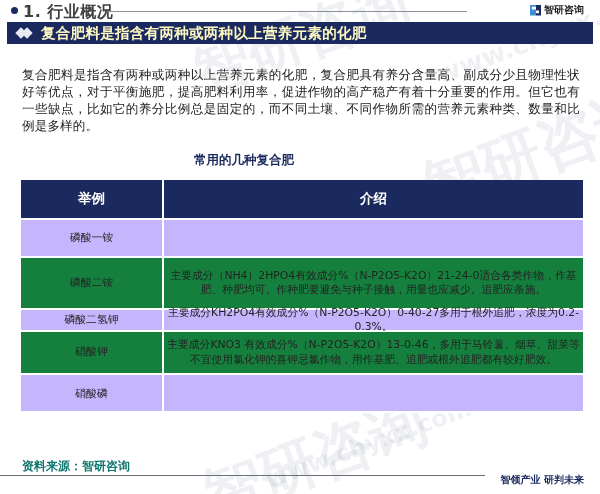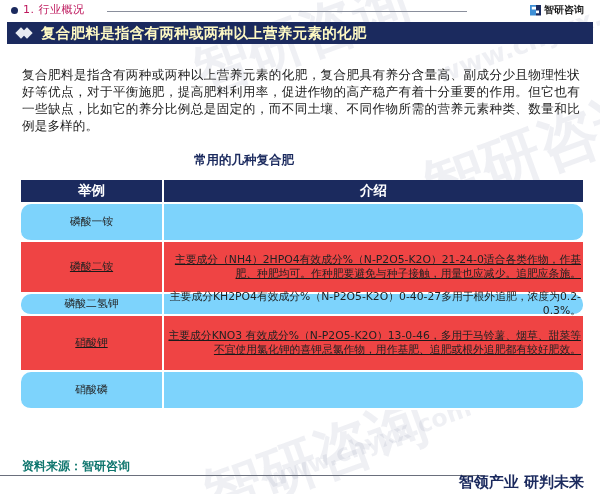--- a/index.html
+++ b/index.html
@@ -1,54 +1,54 @@
 <!DOCTYPE html>
 <html><head>
 <meta charset="utf-8">
 <style>
   * { box-sizing: border-box; margin: 0; padding: 0; }
   html, body { width: 600px; height: 494px; background: #ffffff; overflow: hidden; }
   body { font-family: "DejaVu Sans", "Liberation Sans", sans-serif; color: #1a1a1a; position: relative; }
 
   .top-bar { position: absolute; left: 0; top: 0; width: 600px; height: 22px; }
   .top-dot { position: absolute; left: 11px; top: 7px; width: 7px; height: 7px; border-radius: 50%; background: #1b2a5e; }
-  .top-section { position: absolute; left: 23px; top: 2px; font-size: 11px; font-weight: normal; color: #be185d; letter-spacing: 0.5px; }
+  .top-section { position: absolute; left: 23px; top: 2px; font-size: 16px; font-weight: bold; color: #404040; letter-spacing: 0.5px; }
   .top-line { position: absolute; left: 107px; top: 11px; width: 360px; height: 1px; background: #8a8f9c; }
   .brand { position: absolute; right: 16px; top: 3px; display: flex; align-items: center; gap: 3px; }
   .brand-logo { width: 11px; height: 11px; position: relative; }
   .brand-logo .a { position: absolute; left: 0; top: 0; width: 6px; height: 11px; background: #3d8fd6; clip-path: polygon(0 0,100% 0,100% 20%,30% 20%,30% 45%,100% 45%,100% 100%,0 100%); }
   .brand-logo .b { position: absolute; left: 6px; top: 0; width: 5px; height: 11px; background: #1b2a5e; clip-path: polygon(0 0,100% 0,100% 100%,0 100%,0 80%,60% 80%,60% 55%,0 55%); }
   .brand-text { font-size: 10px; color: #222; font-weight: bold; }
 
   .title-banner { position: absolute; left: 7px; top: 22px; width: 586px; height: 22px; background: #1b2a5e; display: flex; align-items: center; padding-left: 10px; }
   .diamond { position: relative; width: 16px; height: 10px; margin-right: 8px; }
   .diamond span { position: absolute; top: 1px; width: 8px; height: 8px; background: #e8ebf2; transform: rotate(45deg); }
   .diamond span:first-child { left: 0; }
   .diamond span:last-child { left: 6px; }
   .title-text { color: #fef9c3; font-size: 14.5px; font-weight: bold; letter-spacing: 0.3px; }
 
   .intro { position: absolute; left: 22px; top: 52px; width: 558px; font-size: 12.6px; line-height: 17px; color: #1c1c1c; letter-spacing: 0.1px; text-align: justify; margin-top: 14px; }
 
   .table-caption { position: absolute; left: 0; top: 152px; width: 488px; text-align: center; font-size: 12.5px; font-weight: bold; color: #1b2a5e; }
 
   .table { position: absolute; left: 21px; top: 180px; width: 562px; border-collapse: collapse; }
   .table .row { display: flex; border-bottom: 2px solid #ffffff; }
-  .table .head { background: #1b2a5e; color: #ffffff; height: 24px; border-bottom: 2px solid #ffffff; }
+  .table .head { background: #1b2a5e; color: #ffffff; height: 40px; border-bottom: 2px solid #ffffff; }
   .table .cell { display: flex; align-items: center; justify-content: center; text-align: center; }
   .table .c1 { width: 143px; border-right: 2px solid #ffffff; }
-  .table .c2 { flex: 1; padding: 0 2px; text-align: right; }
+  .table .c2 { flex: 1; padding: 0 2px; }
   .table .head .cell { font-size: 13.5px; font-weight: bold; }
   .table .body .cell { font-size: 10.8px; line-height: 14.2px; color: #222; }
-  .table .body.odd { background: #7dd3fc; border-radius: 10px; }
-  .table .body.even { background: #ef4444; text-decoration: underline; }
-  .r1 { height: 38px; } .r2 { height: 52px; } .r3 { height: 22px; } .r4 { height: 56px; } .r5 { height: 38px; }
+  .table .body.odd { background: #c4b5fd; }
+  .table .body.even { background: #15803d; }
+  .r1 { height: 38px; } .r2 { height: 52px; } .r3 { height: 22px; } .r4 { height: 43px; } .r5 { height: 38px; font-family: Liberation Serif, serif; }
 
   .source { position: absolute; left: 22px; top: 458px; font-size: 12px; color: #0f766e; font-weight: bold; }
   .bottom-line { position: absolute; left: 0; top: 475px; width: 485px; height: 1px; background: #6a6f7c; }
-  .slogan { position: absolute; right: 16px; top: 473px; font-size: 15px; color: #1b2a5e; font-weight: bold; }
+  .slogan { position: absolute; right: 16px; top: 473px; font-size: 10px; color: #1b2a5e; font-weight: bold; }
 
   .watermark { position: absolute; color: rgba(27,42,94,0.07); font-weight: bold; pointer-events: none; transform: rotate(-20deg); white-space: nowrap; }
 </style>
 </head>
 <body>
 
 <div class="watermark" style="left:190px; top:0px; font-size:56px;">智研咨询</div>
 <div class="watermark" style="left:430px; top:20px; font-size:26px;">www.chyxx.com</div>
 <div class="watermark" style="left:420px; top:110px; font-size:60px;">智研咨询</div>
 <div class="watermark" style="left:200px; top:420px; font-size:58px;">智研咨询</div>

